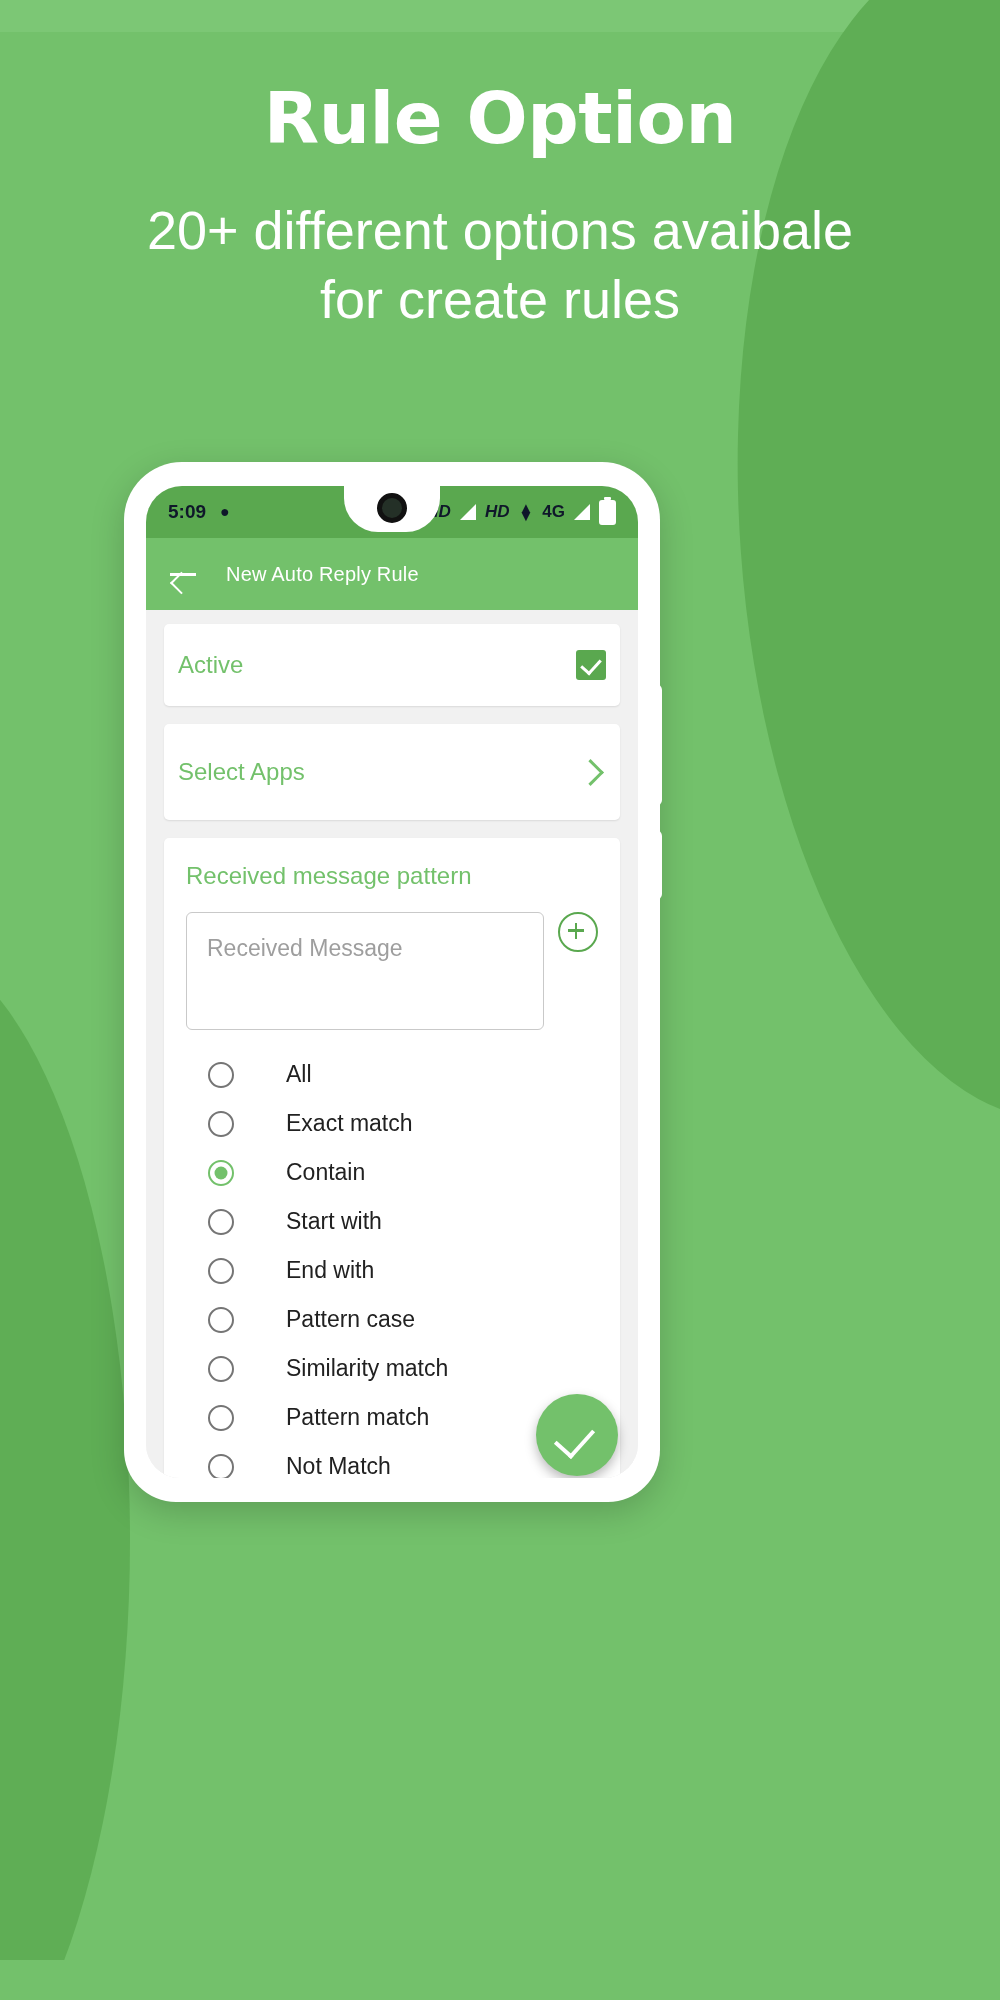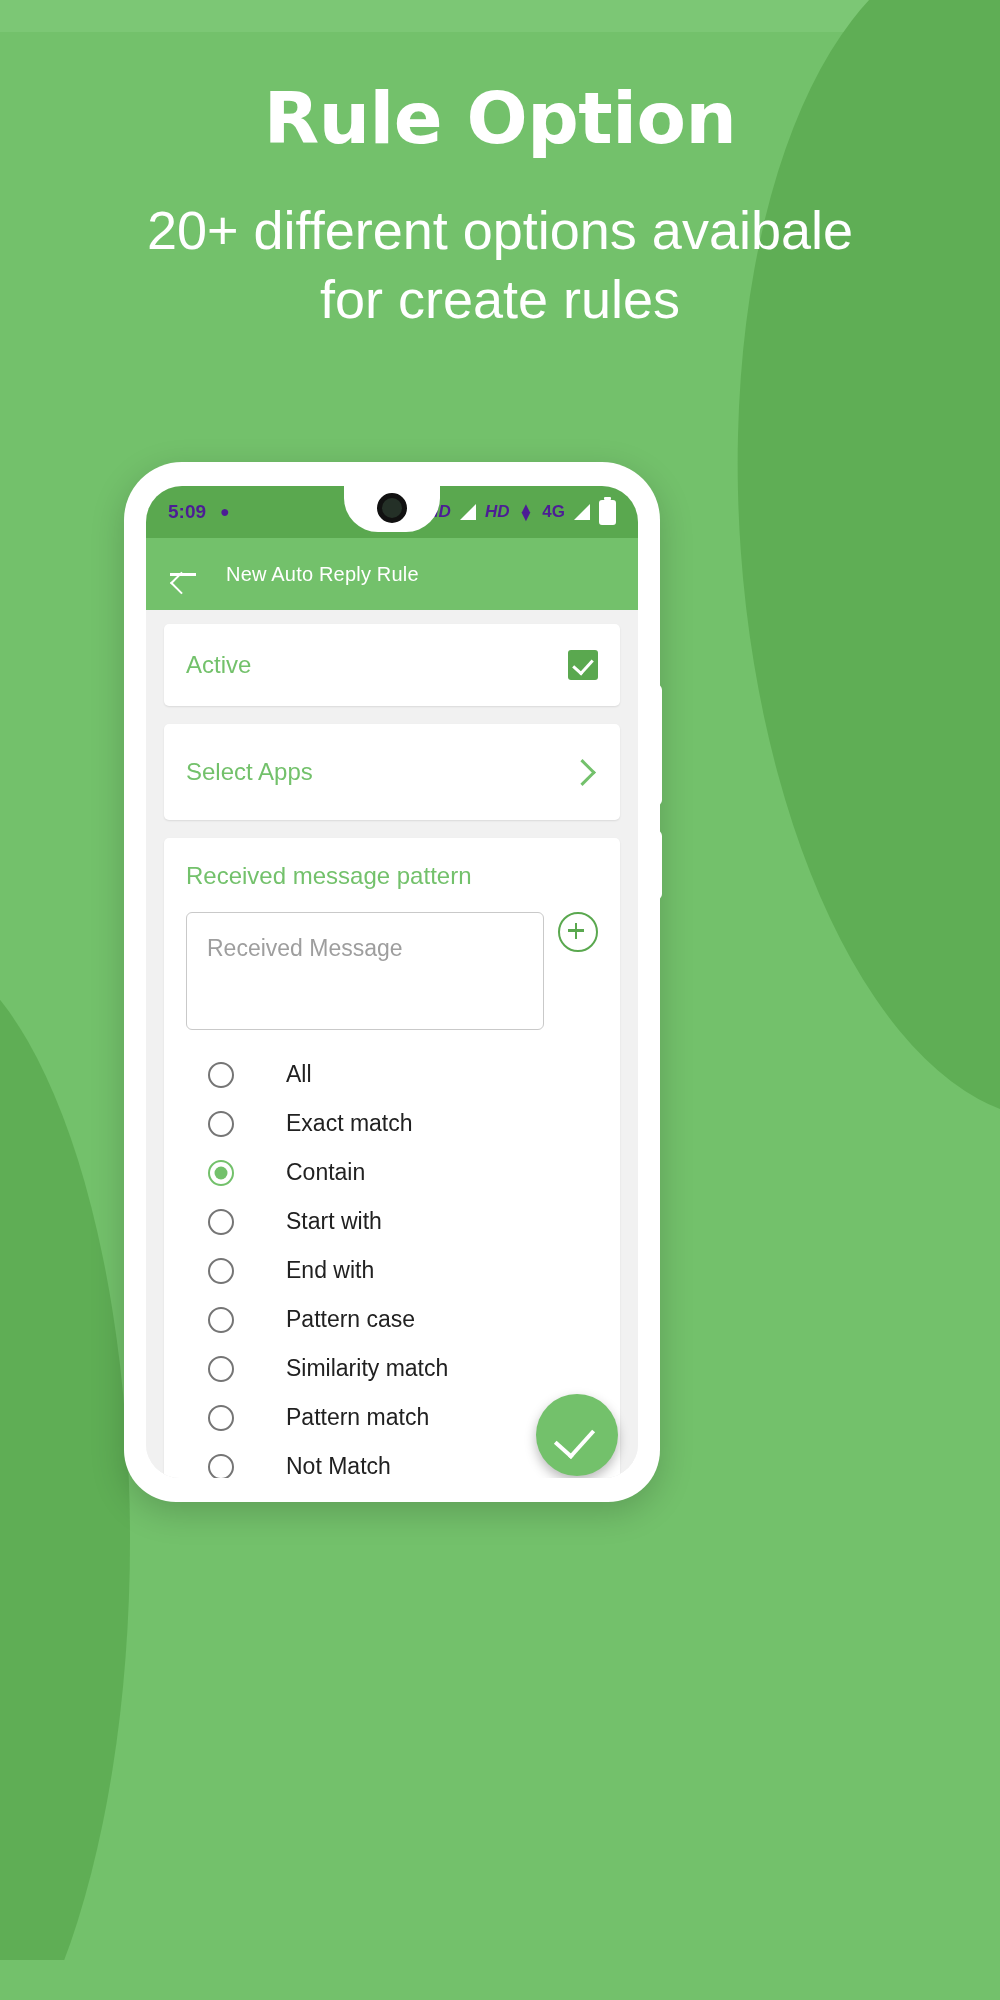--- a/index.html
+++ b/index.html
@@ -56,21 +56,21 @@
   #side-btn-2{top:368px;width:10px;height:70px;}
 
   #screen{
     position:absolute;left:22px;top:24px;width:492px;height:992px;
     background:#f1f1f1;border-radius:36px 36px 34px 34px;overflow:hidden;
   }
 
   
   #statusbar{
     position:relative;height:52px;background:#5aa84f;
-    display:flex;align-items:center;color:#4c1d95;
+    display:flex;align-items:center;color:#0f172a;
     font-size:19px;font-weight:bold;
     font-family:"Liberation Sans", sans-serif;
   }
   #status-left{display:flex;align-items:center;gap:14px;padding-left:22px;}
   #status-right{
     margin-left:auto;display:flex;align-items:center;gap:9px;
     padding-right:22px;font-size:17px;font-style:italic;
   }
   #status-right .plain{font-style:normal;}
   .dot-ic{width:7px;height:7px;border-radius:50%;background:#fff;display:inline-block;}
@@ -118,21 +118,21 @@
   #appbar-title{font-size:20px;font-family:Liberation Sans, sans-serif;letter-spacing:.2px;}
 
   
   #content{background:#f1f1f1;height:868px;padding:14px 0 0 0;position:relative;}
   .card{
     background:#ffffff;margin:0 18px 18px 18px;border-radius:5px;
     box-shadow:0 1px 2px rgba(0,0,0,0.10);
   }
   .row{
     display:flex;align-items:center;justify-content:space-between;
-    padding:26px 22px;
+    padding:26px 14px;
   }
   .row-label{
     color:#73c16b;font-size:24px;
     font-family:"Liberation Sans", sans-serif;
   }
 
   
   .checkbox{
     width:30px;height:30px;border-radius:3px;background:#5aa84f;position:relative;flex:none;
   }

